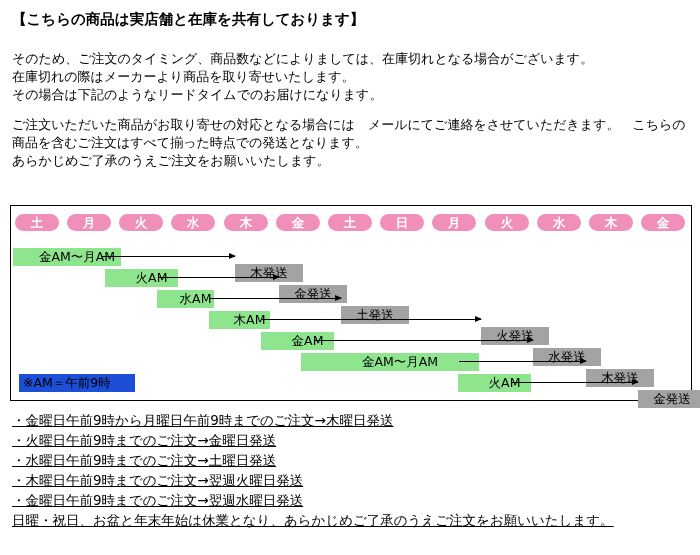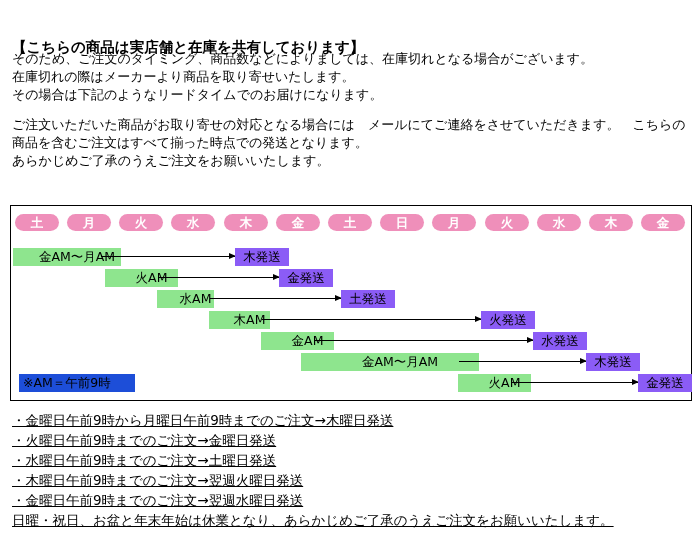--- a/index.html
+++ b/index.html
@@ -2,37 +2,37 @@
 <html><head>
 <meta charset="utf-8">
 <style>
   html,body{margin:0;padding:0;}
   body{
     width:700px;height:555px;position:relative;background:#ffffff;color:#000;
     font-family:"DejaVu Sans","Liberation Sans",sans-serif;
     overflow:hidden;
   }
   .abs{position:absolute;}
-  .title{left:12px;top:10px;font-size:14.5px;font-weight:bold;white-space:pre-wrap;margin-top:28px;}
+  .title{left:12px;top:10px;font-size:14.5px;font-weight:bold;white-space:pre-wrap;}
   .para{left:12px;width:680px;font-size:13px;line-height:18px;white-space:pre-wrap;}
   .para1{top:50px;}
   .para2{top:116px;}
   
   .diagram{left:10px;top:205px;width:680px;height:194px;border:1px solid #000;background:#fff;}
   .pill{
     position:absolute;top:8px;width:44px;height:17px;border-radius:9px;
     background:#ef8fba;color:#fff;font-size:12.5px;font-weight:bold;
     text-align:center;line-height:17px;
   }
   .obox,.sbox,.notebox{
     position:absolute;height:18px;line-height:18px;font-size:12.5px;
     text-align:center;color:#000;
   }
   .obox{background:#8ee58e;padding-left:20px;}
-  .sbox{background:#8b5cf6;width:54px;}
+  .sbox{background:#a3a3a3;width:68px;margin-top:16px;}
   .notebox{background:#1d4ed8;text-align:left;padding-left:4px;}
   .arrow{position:absolute;height:1px;background:#000;}
   .arrow::after{
     content:"";position:absolute;right:-1px;top:-3.5px;
     border-left:7px solid #000;border-top:3.5px solid transparent;border-bottom:3.5px solid transparent;
   }
   
   .bullets{left:12px;top:410px;width:684px;font-size:13.5px;line-height:20px;}
   .bullets div{white-space:pre;text-decoration:underline;}
   .footer-note{white-space:pre-wrap !important;}

